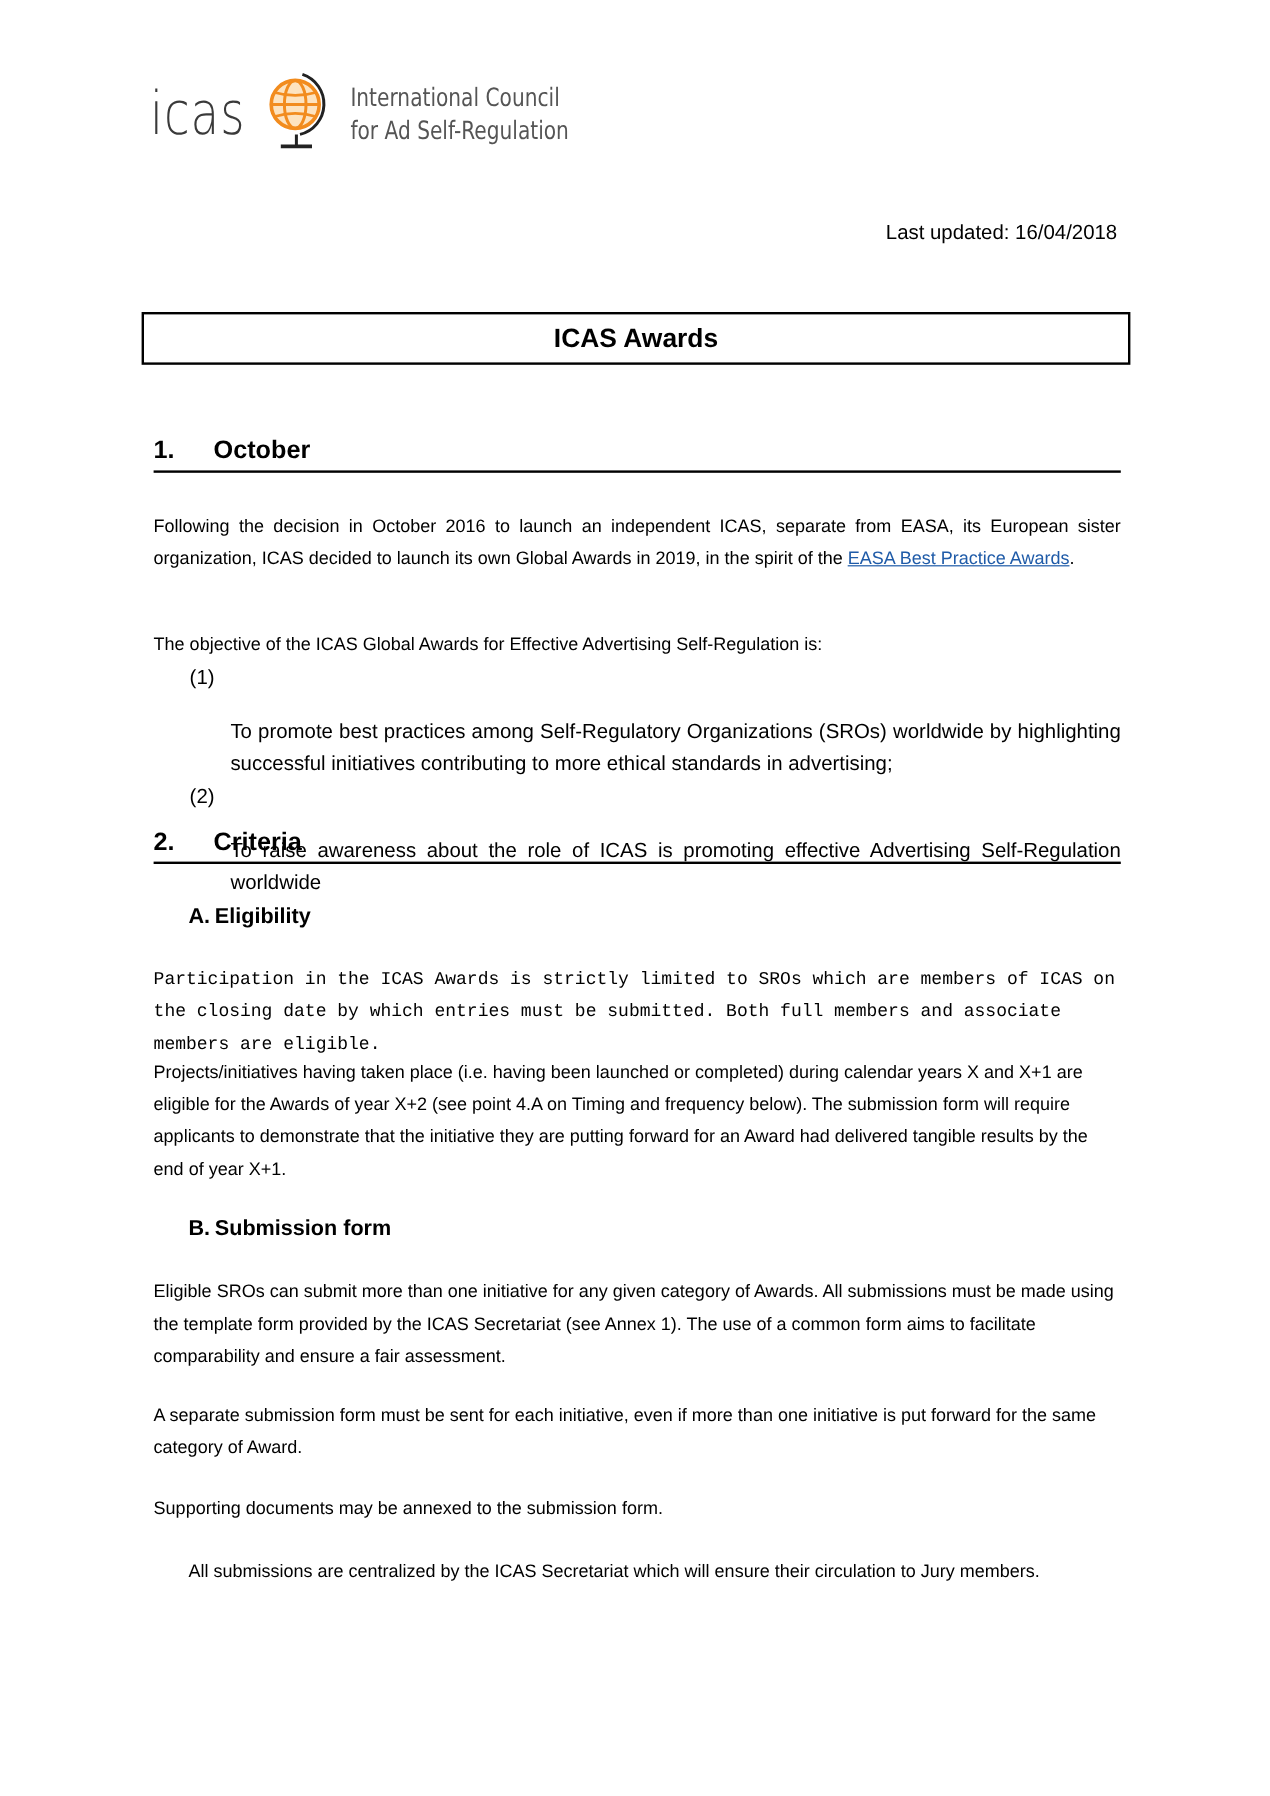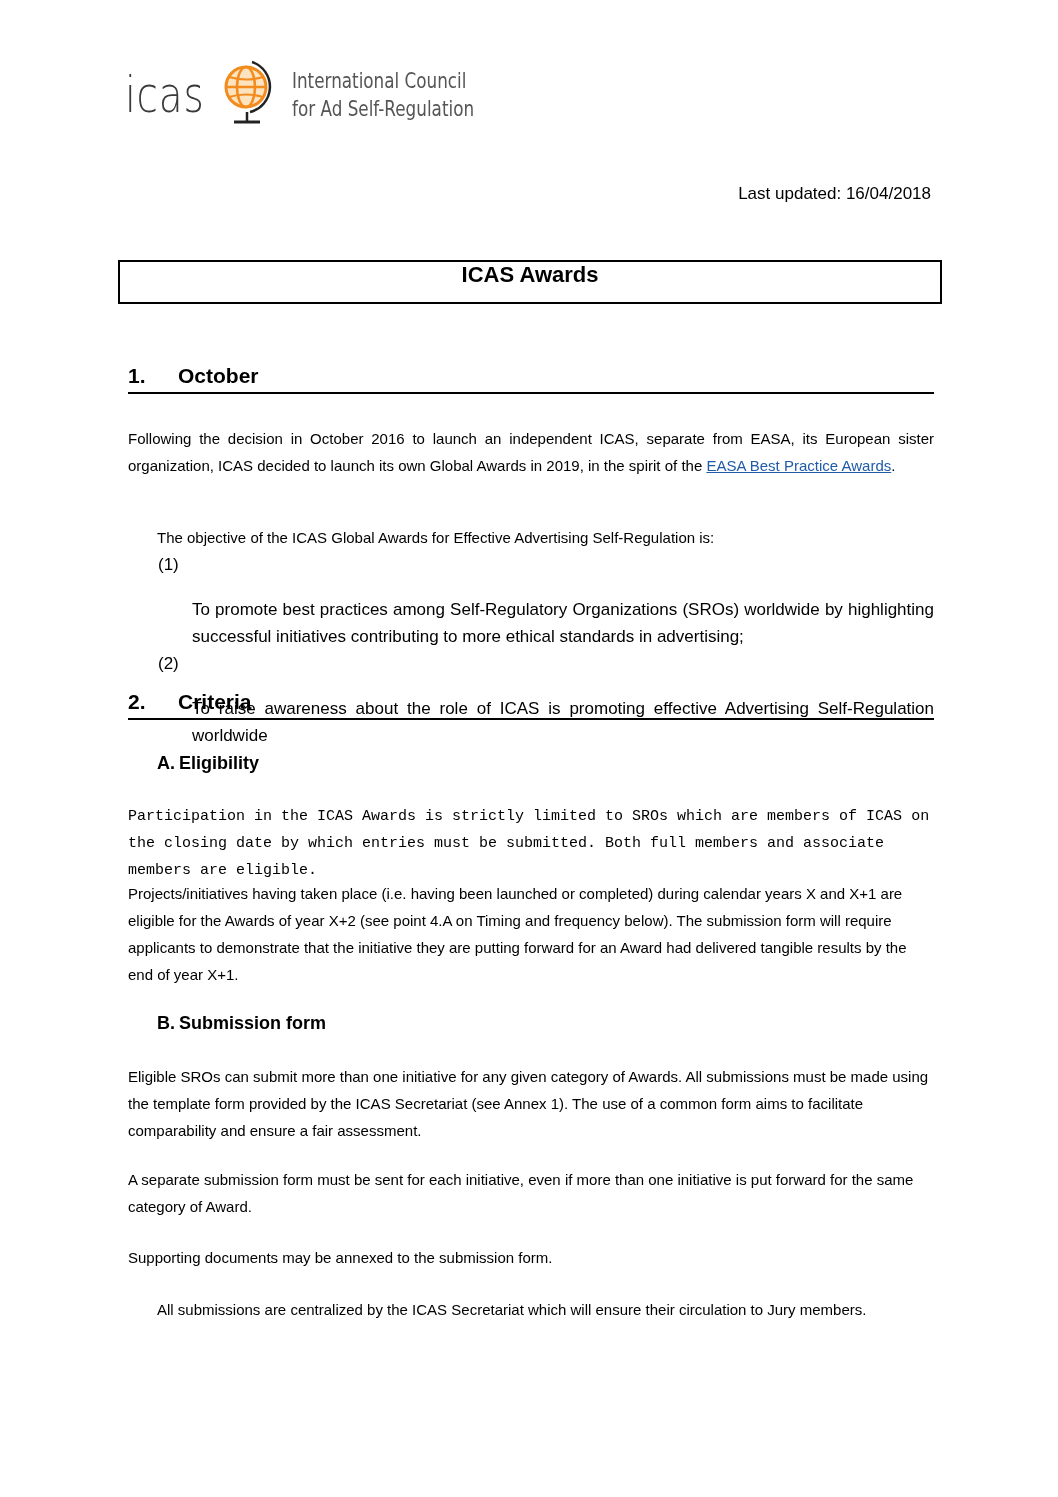--- a/index.html
+++ b/index.html
@@ -56,20 +56,21 @@
       white-space: nowrap;
     }
     .title-box {
       position: absolute;
       left: 118px;
       top: 260px;
       width: 820px;
       height: 40px;
       border: 2px solid #000;
       display: flex;
+      align-items: center;
       justify-content: center;
     }
     .title-box span {
       font-size: 22px;
       font-weight: bold;
     }
     .h1 {
       position: absolute;
       left: 128px;
       width: 806px;
@@ -146,21 +147,21 @@
 
 <div class="h1" style="top:364px;">
   <span class="num">1.</span>
   <span>October</span>
 </div>
 
 <div class="para justify" style="top:425px;">
   <span>Following the decision in October 2016 to launch an independent ICAS, separate from EASA, its European sister organization, ICAS decided to launch its own Global Awards in 2019, in the spirit of the </span><span class="link">EASA Best Practice Awards</span><span>.</span>
 </div>
 
-<div class="para" style="top:524px;margin-left:29px;">The objective of the ICAS Global Awards for Effective Advertising Self-Regulation is:</div>
+<div class="para" style="top:524px;">The objective of the ICAS Global Awards for Effective Advertising Self-Regulation is:</div>
 
 <ol class="olist" style="top:551px;">
   <li>
     <span class="marker">(1)</span>
     <span class="text justify">To promote best practices among Self-Regulatory Organizations (SROs) worldwide by highlighting successful initiatives contributing to more ethical standards in advertising;</span>
   </li>
   <li>
     <span class="marker">(2)</span>
     <span class="text justify">To raise awareness about the role of ICAS is promoting effective Advertising Self-Regulation worldwide</span>
   </li>

